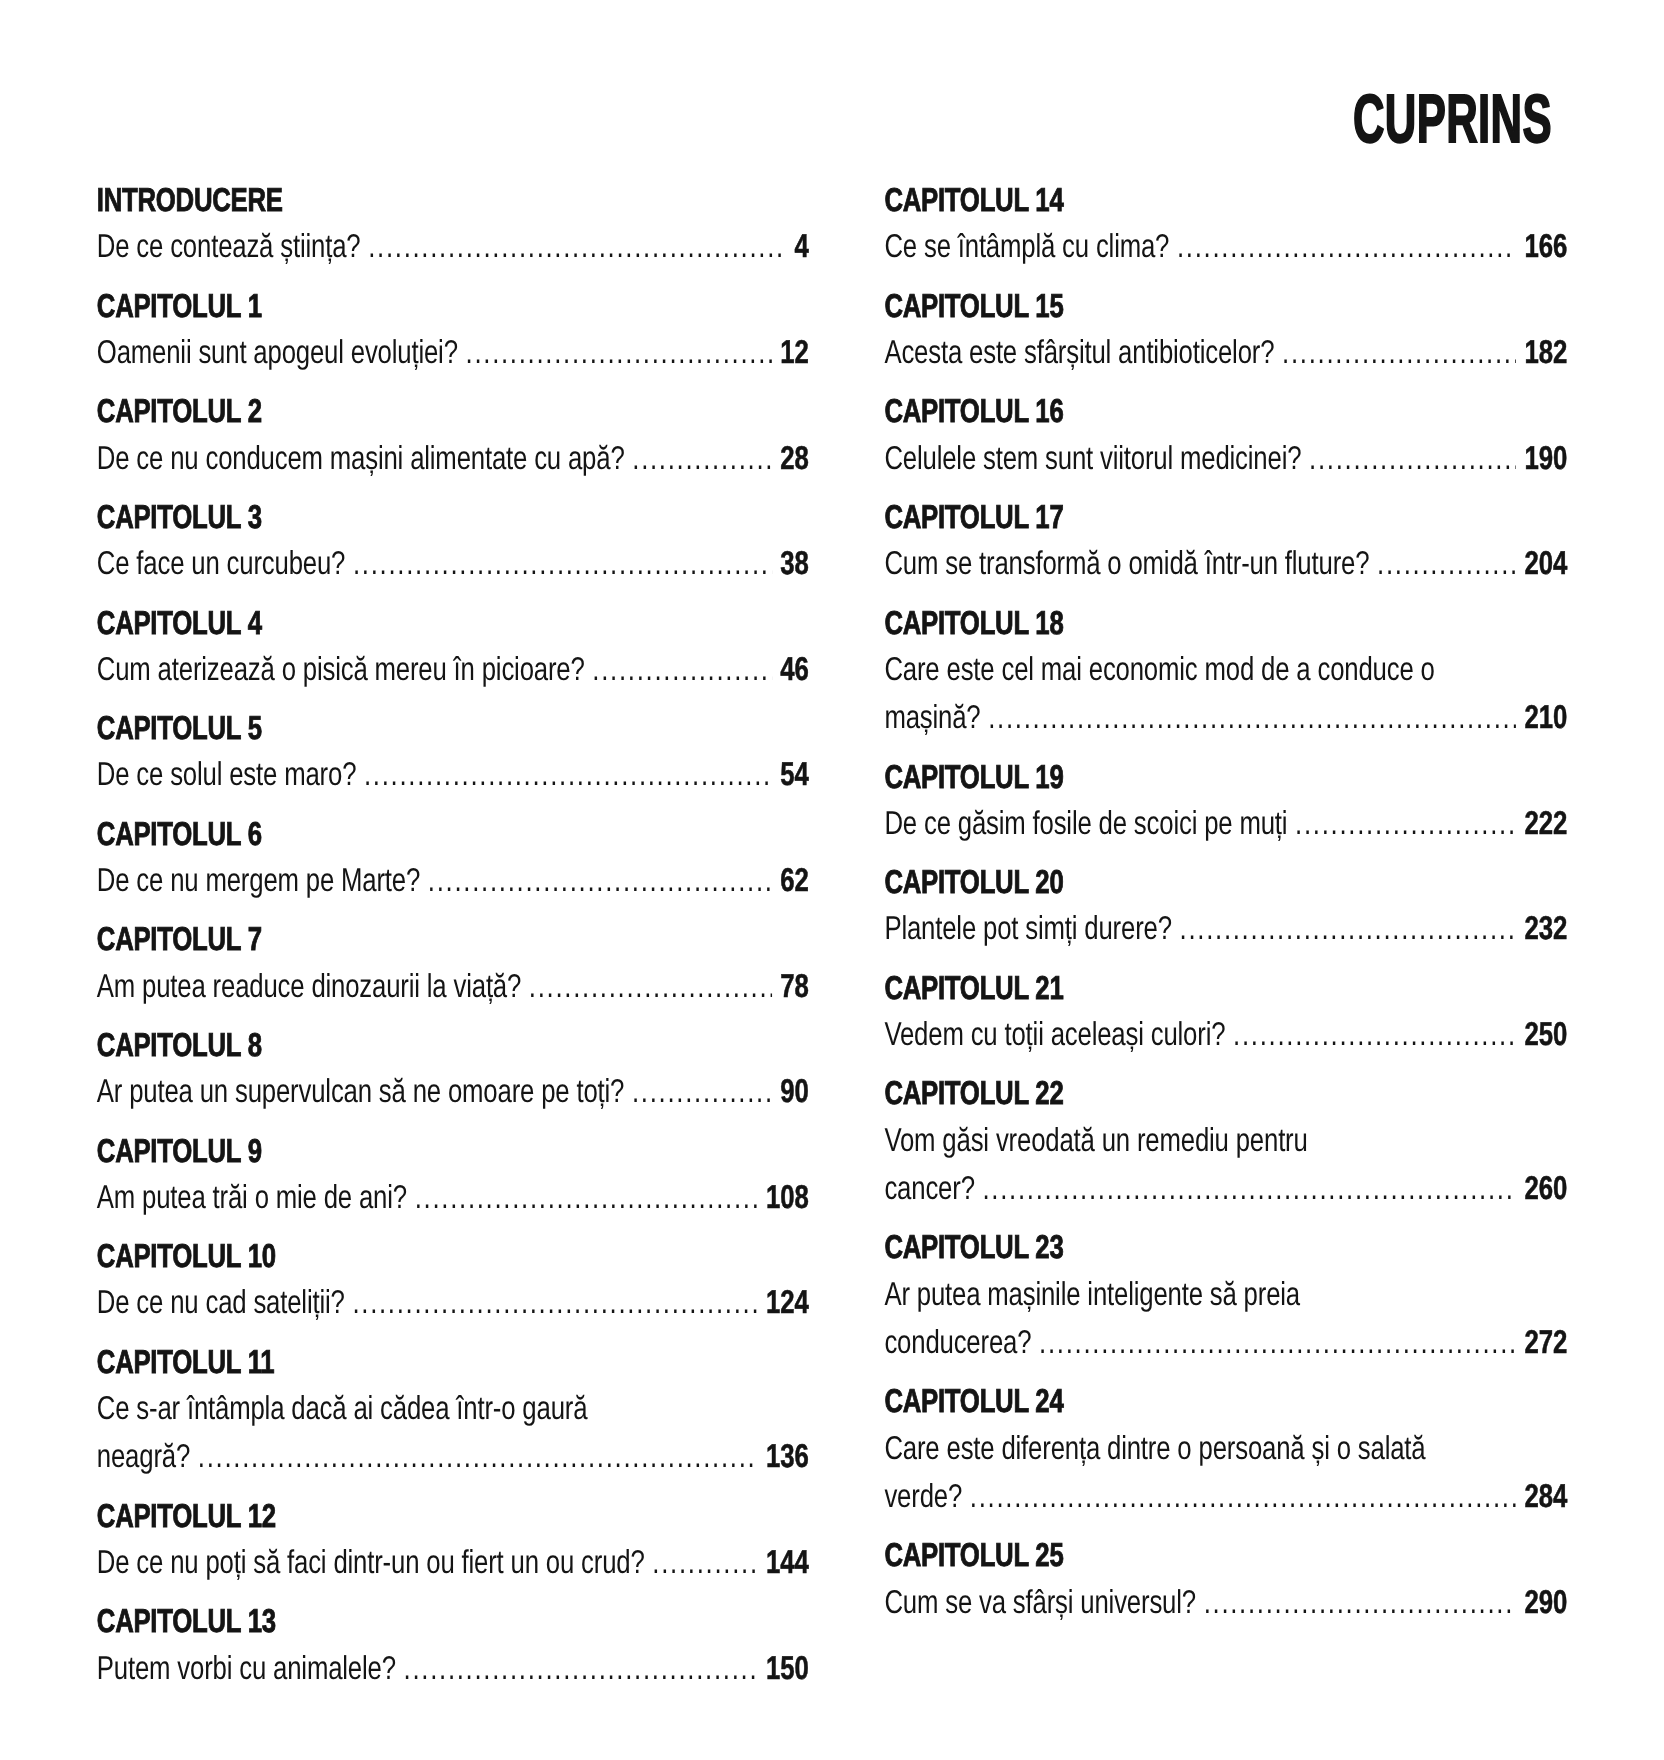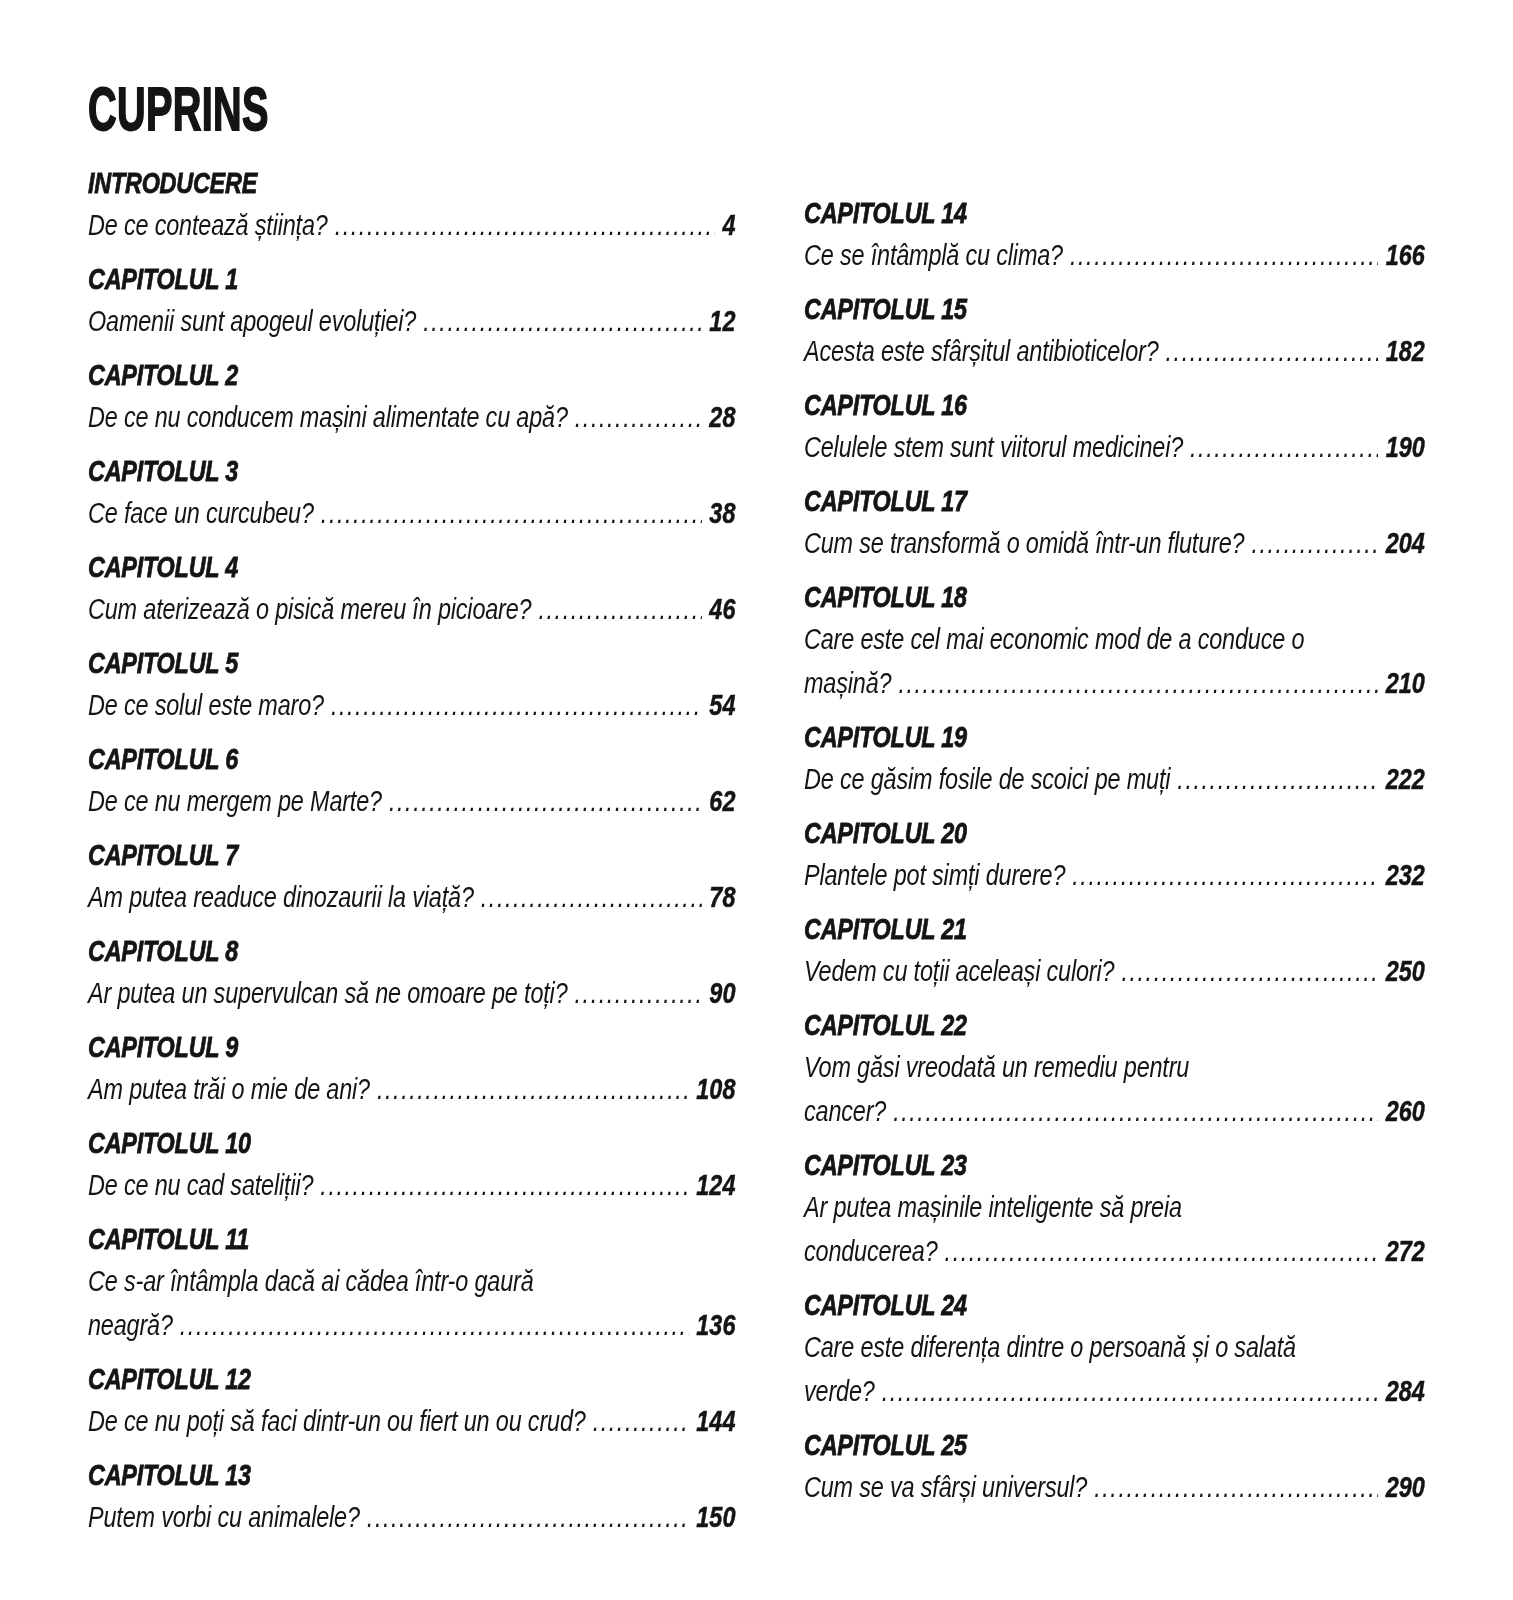--- a/index.html
+++ b/index.html
@@ -23,31 +23,31 @@
   }
   .title {
     margin: 85px 0 0 88px;
     height: 48px;
     line-height: 48px;
     font-size: 62px;
     font-weight: bold;
     letter-spacing: 0.5px;
     -webkit-text-stroke: 1.8px #141414;
     white-space: nowrap;
+    text-align: right;
   }
   .title-inner {
     display: inline-block;
     transform: scaleX(0.64);
     transform-origin: 0 50%;
   }
   .columns {
     display: flex;
-    align-items: center;
+    align-items: flex-start;
     margin: 30px 0 0 88px;
-    font-style: italic;
   }
   .col { flex: none; }
   .col-left  { width: 682px; }
   .divider {
     flex: none;
     width: 3px;
     background: #1c1c1c;
   }
   .col-right { width: 700px; padding-left: 19px; margin-left: 12px; }
   .col-inner {

